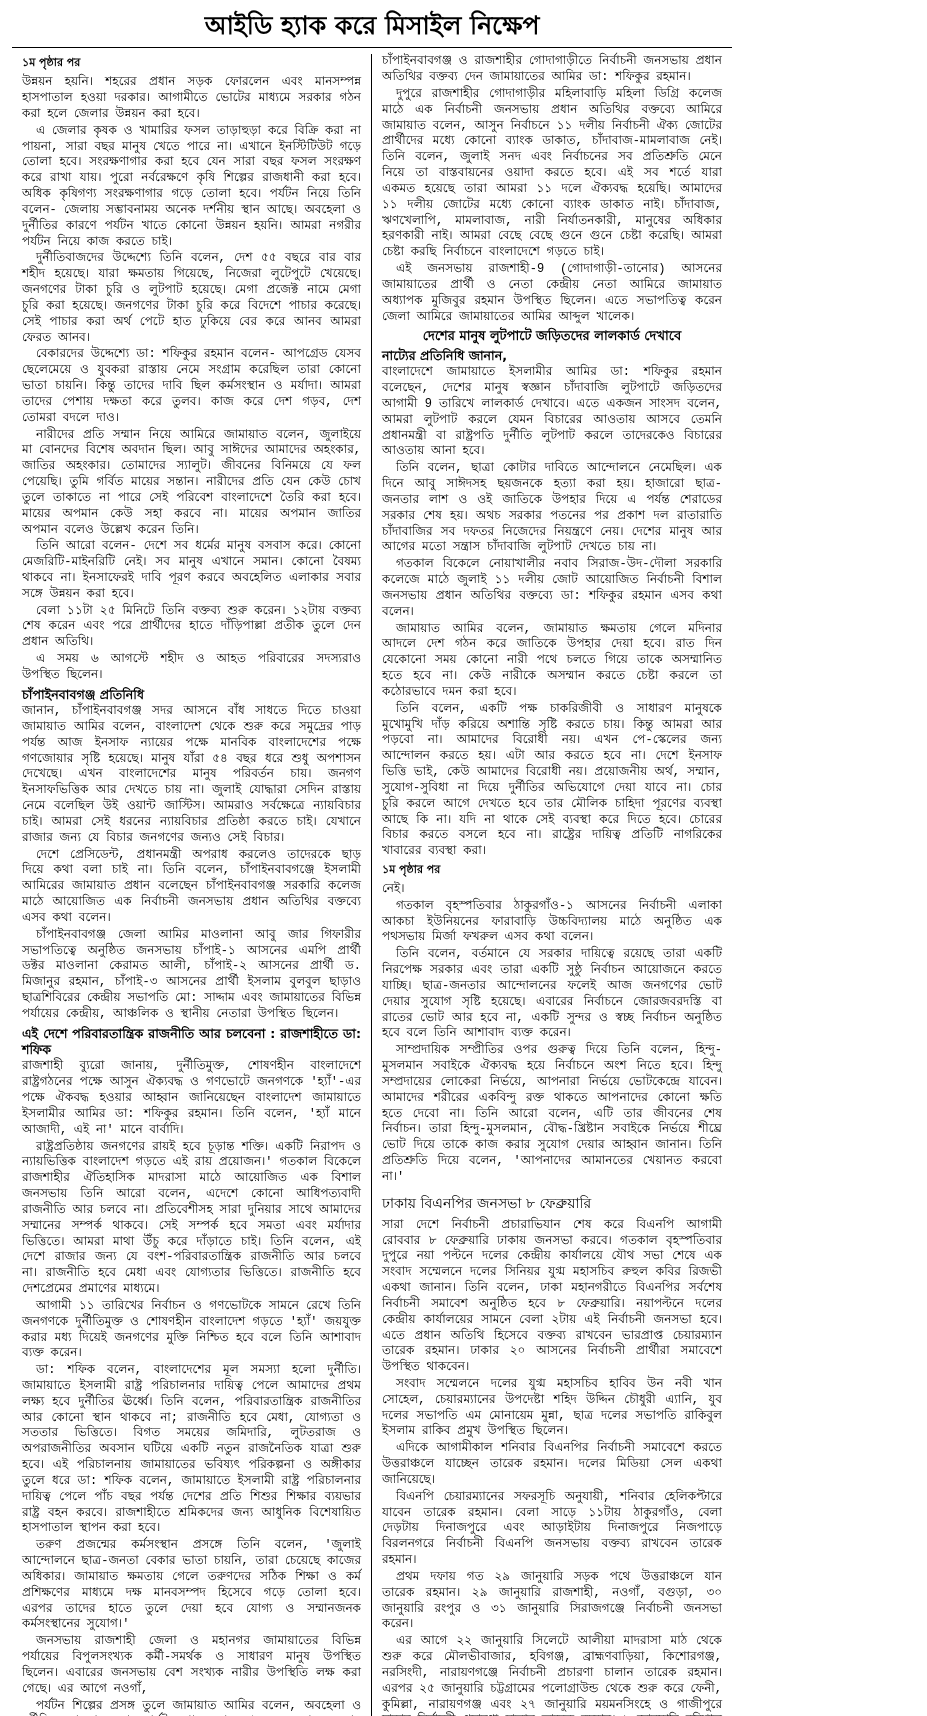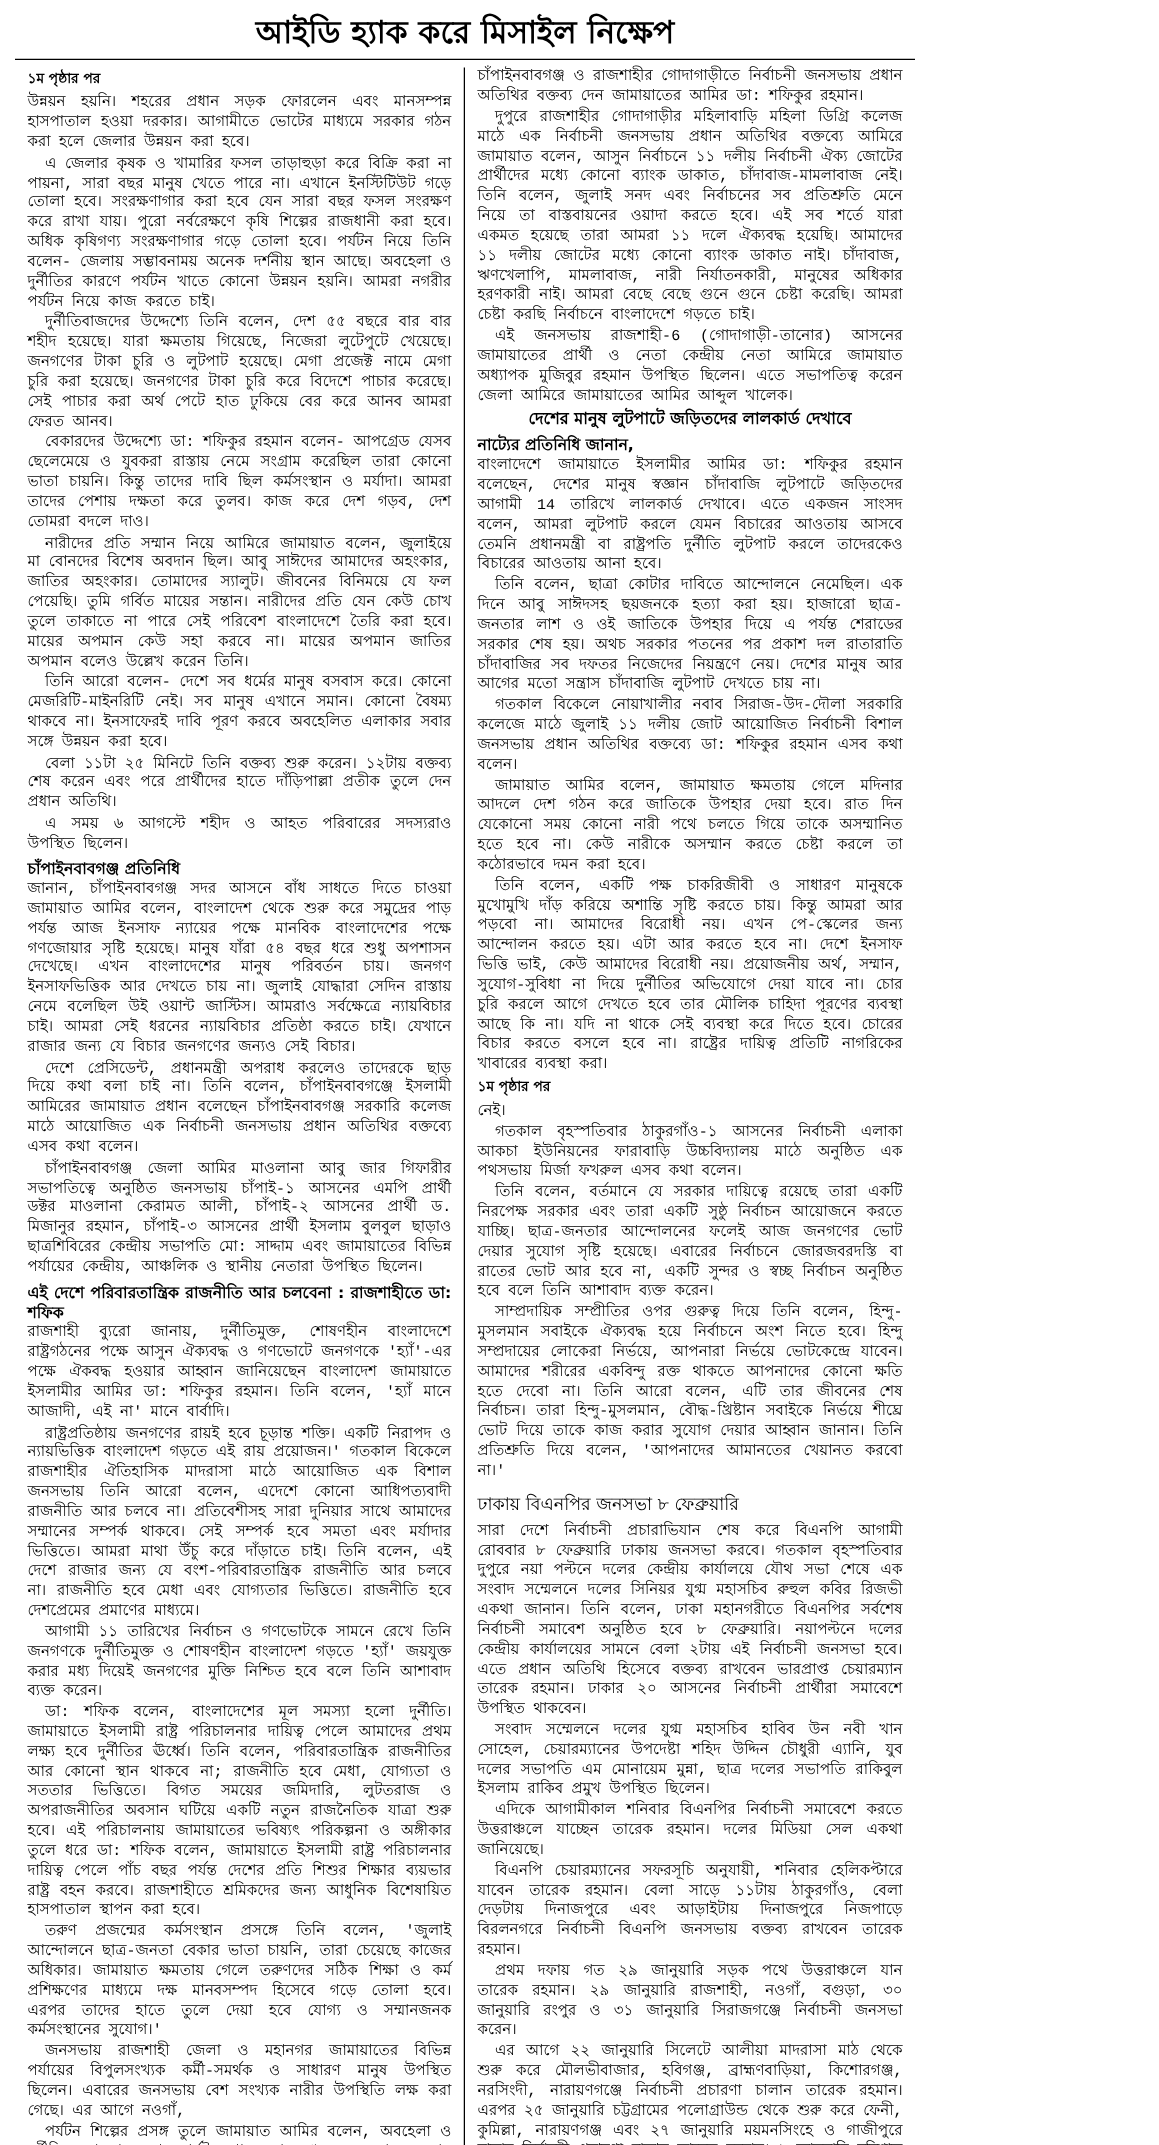--- a/index.html
+++ b/index.html
@@ -131,26 +131,26 @@
       <p class="body">আগামী ১১ তারিখের নির্বাচন ও গণভোটকে সামনে রেখে তিনি জনগণকে দুর্নীতিমুক্ত ও শোষণহীন বাংলাদেশ গড়তে 'হ্যাঁ' জয়যুক্ত করার মধ্য দিয়েই জনগণের মুক্তি নিশ্চিত হবে বলে তিনি আশাবাদ ব্যক্ত করেন।</p>
       <p class="body">ডা: শফিক বলেন, বাংলাদেশের মূল সমস্যা হলো দুর্নীতি। জামায়াতে ইসলামী রাষ্ট্র পরিচালনার দায়িত্ব পেলে আমাদের প্রথম লক্ষ্য হবে দুর্নীতির ঊর্ধ্বে। তিনি বলেন, পরিবারতান্ত্রিক রাজনীতির আর কোনো স্থান থাকবে না; রাজনীতি হবে মেধা, যোগ্যতা ও সততার ভিত্তিতে। বিগত সময়ের জমিদারি, লুটতরাজ ও অপরাজনীতির অবসান ঘটিয়ে একটি নতুন রাজনৈতিক যাত্রা শুরু হবে। এই পরিচালনায় জামায়াতের ভবিষ্যৎ পরিকল্পনা ও অঙ্গীকার তুলে ধরে ডা: শফিক বলেন, জামায়াতে ইসলামী রাষ্ট্র পরিচালনার দায়িত্ব পেলে পাঁচ বছর পর্যন্ত দেশের প্রতি শিশুর শিক্ষার ব্যয়ভার রাষ্ট্র বহন করবে। রাজশাহীতে শ্রমিকদের জন্য আধুনিক বিশেষায়িত হাসপাতাল স্থাপন করা হবে।</p>
       <p class="body">তরুণ প্রজন্মের কর্মসংস্থান প্রসঙ্গে তিনি বলেন, 'জুলাই আন্দোলনে ছাত্র-জনতা বেকার ভাতা চায়নি, তারা চেয়েছে কাজের অধিকার। জামায়াত ক্ষমতায় গেলে তরুণদের সঠিক শিক্ষা ও কর্ম প্রশিক্ষণের মাধ্যমে দক্ষ মানবসম্পদ হিসেবে গড়ে তোলা হবে। এরপর তাদের হাতে তুলে দেয়া হবে যোগ্য ও সম্মানজনক কর্মসংস্থানের সুযোগ।'</p>
       <p class="body">জনসভায় রাজশাহী জেলা ও মহানগর জামায়াতের বিভিন্ন পর্যায়ের বিপুলসংখ্যক কর্মী-সমর্থক ও সাধারণ মানুষ উপস্থিত ছিলেন। এবারের জনসভায় বেশ সংখ্যক নারীর উপস্থিতি লক্ষ করা গেছে। এর আগে নওগাঁ,</p>
       <p class="body">পর্যটন শিল্পের প্রসঙ্গ তুলে জামায়াত আমির বলেন, অবহেলা ও দুর্নীতির কারণে দেশের পর্যটন খাত আজ ধ্বংসের মুখে। ক্ষমতায় গেলে রাজশাহী প্রত্নতাত্ত্বিক ও ঐতিহাসিক স্থাপনাগুলোকে বিশ্বমানে পর্যটনকেন্দ্রে রূপান্তর করব, যা জাতীয় অর্থনীতিতে নতুন গতি আনবে এবং হাজার হাজার মানুষের কর্মসংস্থান সৃষ্টি করবে।</p>
     </div>
 
     <div class="col right">
       <p class="body noind">চাঁপাইনবাবগঞ্জ ও রাজশাহীর গোদাগাড়ীতে নির্বাচনী জনসভায় প্রধান অতিথির বক্তব্য দেন জামায়াতের আমির ডা: শফিকুর রহমান।</p>
       <p class="body">দুপুরে রাজশাহীর গোদাগাড়ীর মহিলাবাড়ি মহিলা ডিগ্রি কলেজ মাঠে এক নির্বাচনী জনসভায় প্রধান অতিথির বক্তব্যে আমিরে জামায়াত বলেন, আসুন নির্বাচনে ১১ দলীয় নির্বাচনী ঐক্য জোটের প্রার্থীদের মধ্যে কোনো ব্যাংক ডাকাত, চাঁদাবাজ-মামলাবাজ নেই। তিনি বলেন, জুলাই সনদ এবং নির্বাচনের সব প্রতিশ্রুতি মেনে নিয়ে তা বাস্তবায়নের ওয়াদা করতে হবে। এই সব শর্তে যারা একমত হয়েছে তারা আমরা ১১ দলে ঐক্যবদ্ধ হয়েছি। আমাদের ১১ দলীয় জোটের মধ্যে কোনো ব্যাংক ডাকাত নাই। চাঁদাবাজ, ঋণখেলাপি, মামলাবাজ, নারী নির্যাতনকারী, মানুষের অধিকার হরণকারী নাই। আমরা বেছে বেছে গুনে গুনে চেষ্টা করেছি। আমরা চেষ্টা করছি নির্বাচনে বাংলাদেশে গড়তে চাই।</p>
-      <p class="body">এই জনসভায় রাজশাহী-6 (গোদাগাড়ী-তানোর) আসনের জামায়াতের প্রার্থী ও নেতা কেন্দ্রীয় নেতা আমিরে জামায়াত অধ্যাপক মুজিবুর রহমান উপস্থিত ছিলেন। এতে সভাপতিত্ব করেন জেলা আমিরে জামায়াতের আমির আব্দুল খালেক।</p>
+      <p class="body">এই জনসভায় রাজশাহী-9 (গোদাগাড়ী-তানোর) আসনের জামায়াতের প্রার্থী ও নেতা কেন্দ্রীয় নেতা আমিরে জামায়াত অধ্যাপক মুজিবুর রহমান উপস্থিত ছিলেন। এতে সভাপতিত্ব করেন জেলা আমিরে জামায়াতের আমির আব্দুল খালেক।</p>
 
       <div class="subhead">দেশের মানুষ লুটপাটে জড়িতদের লালকার্ড দেখাবে</div>
       <div class="bold-lead">নাট্যের প্রতিনিধি জানান,</div>
 
-      <p class="body noind">বাংলাদেশে জামায়াতে ইসলামীর আমির ডা: শফিকুর রহমান বলেছেন, দেশের মানুষ স্বজ্ঞান চাঁদাবাজি লুটপাটে জড়িতদের আগামী 14 তারিখে লালকার্ড দেখাবে। এতে একজন সাংসদ বলেন, আমরা লুটপাট করলে যেমন বিচারের আওতায় আসবে তেমনি প্রধানমন্ত্রী বা রাষ্ট্রপতি দুর্নীতি লুটপাট করলে তাদেরকেও বিচারের আওতায় আনা হবে।</p>
+      <p class="body noind">বাংলাদেশে জামায়াতে ইসলামীর আমির ডা: শফিকুর রহমান বলেছেন, দেশের মানুষ স্বজ্ঞান চাঁদাবাজি লুটপাটে জড়িতদের আগামী 9 তারিখে লালকার্ড দেখাবে। এতে একজন সাংসদ বলেন, আমরা লুটপাট করলে যেমন বিচারের আওতায় আসবে তেমনি প্রধানমন্ত্রী বা রাষ্ট্রপতি দুর্নীতি লুটপাট করলে তাদেরকেও বিচারের আওতায় আনা হবে।</p>
       <p class="body">তিনি বলেন, ছাত্রা কোটার দাবিতে আন্দোলনে নেমেছিল। এক দিনে আবু সাঈদসহ ছয়জনকে হত্যা করা হয়। হাজারো ছাত্র-জনতার লাশ ও ওই জাতিকে উপহার দিয়ে এ পর্যন্ত শেরাডের সরকার শেষ হয়। অথচ সরকার পতনের পর প্রকাশ দল রাতারাতি চাঁদাবাজির সব দফতর নিজেদের নিয়ন্ত্রণে নেয়। দেশের মানুষ আর আগের মতো সন্ত্রাস চাঁদাবাজি লুটপাট দেখতে চায় না।</p>
       <p class="body">গতকাল বিকেলে নোয়াখালীর নবাব সিরাজ-উদ-দৌলা সরকারি কলেজে মাঠে জুলাই ১১ দলীয় জোট আয়োজিত নির্বাচনী বিশাল জনসভায় প্রধান অতিথির বক্তব্যে ডা: শফিকুর রহমান এসব কথা বলেন।</p>
       <p class="body">জামায়াত আমির বলেন, জামায়াত ক্ষমতায় গেলে মদিনার আদলে দেশ গঠন করে জাতিকে উপহার দেয়া হবে। রাত দিন যেকোনো সময় কোনো নারী পথে চলতে গিয়ে তাকে অসম্মানিত হতে হবে না। কেউ নারীকে অসম্মান করতে চেষ্টা করলে তা কঠোরভাবে দমন করা হবে।</p>
       <p class="body">তিনি বলেন, একটি পক্ষ চাকরিজীবী ও সাধারণ মানুষকে মুখোমুখি দাঁড় করিয়ে অশান্তি সৃষ্টি করতে চায়। কিন্তু আমরা আর পড়বো না। আমাদের বিরোধী নয়। এখন পে-স্কেলের জন্য আন্দোলন করতে হয়। এটা আর করতে হবে না। দেশে ইনসাফ ভিত্তি ভাই, কেউ আমাদের বিরোধী নয়। প্রয়োজনীয় অর্থ, সম্মান, সুযোগ-সুবিধা না দিয়ে দুর্নীতির অভিযোগে দেয়া যাবে না। চোর চুরি করলে আগে দেখতে হবে তার মৌলিক চাহিদা পূরণের ব্যবস্থা আছে কি না। যদি না থাকে সেই ব্যবস্থা করে দিতে হবে। চোরের বিচার করতে বসলে হবে না। রাষ্ট্রের দায়িত্ব প্রতিটি নাগরিকের খাবারের ব্যবস্থা করা।</p>
 
       <div class="jump">১ম পৃষ্ঠার পর</div>
 
       <p class="body noind">নেই।</p>
       <p class="body">গতকাল বৃহস্পতিবার ঠাকুরগাঁও-১ আসনের নির্বাচনী এলাকা আকচা ইউনিয়নের ফারাবাড়ি উচ্চবিদ্যালয় মাঠে অনুষ্ঠিত এক পথসভায় মির্জা ফখরুল এসব কথা বলেন।</p>
       <p class="body">তিনি বলেন, বর্তমানে যে সরকার দায়িত্বে রয়েছে তারা একটি নিরপেক্ষ সরকার এবং তারা একটি সুষ্ঠু নির্বাচন আয়োজনে করতে যাচ্ছি। ছাত্র-জনতার আন্দোলনের ফলেই আজ জনগণের ভোট দেয়ার সুযোগ সৃষ্টি হয়েছে। এবারের নির্বাচনে জোরজবরদস্তি বা রাতের ভোট আর হবে না, একটি সুন্দর ও স্বচ্ছ নির্বাচন অনুষ্ঠিত হবে বলে তিনি আশাবাদ ব্যক্ত করেন।</p>

